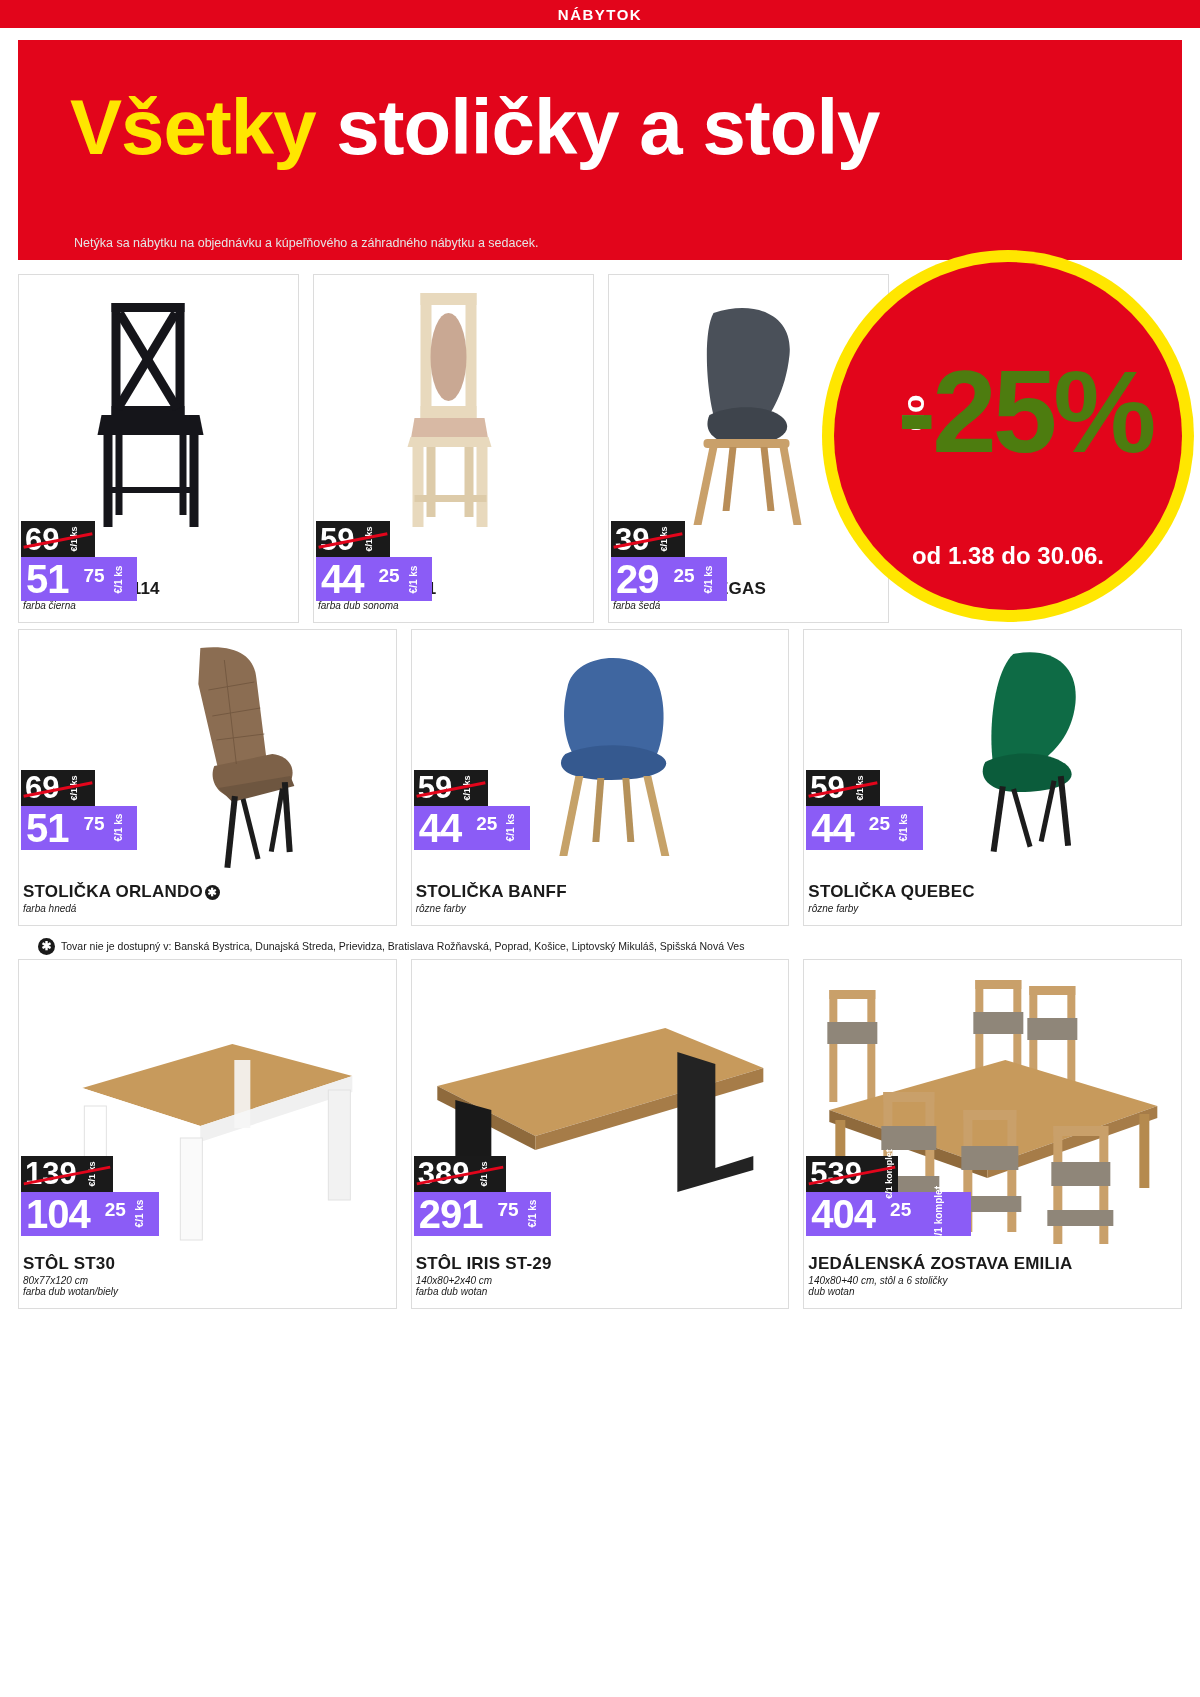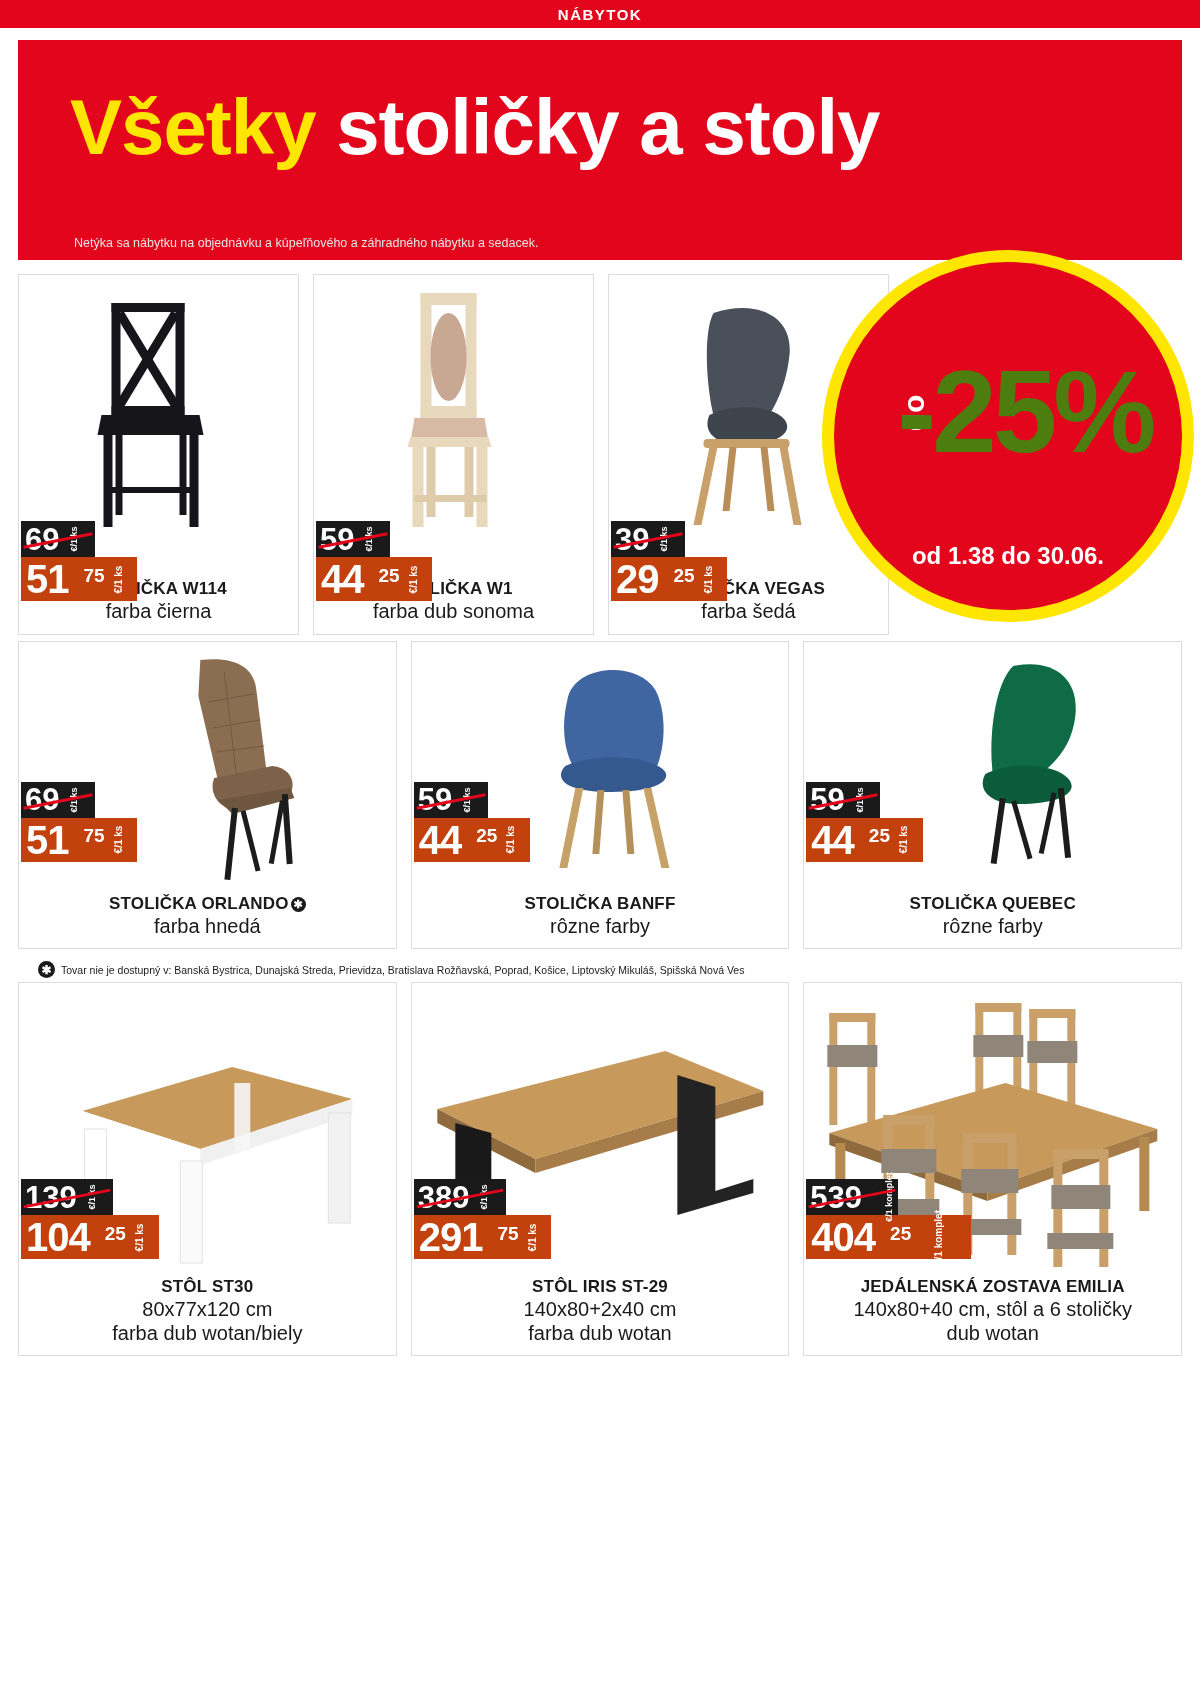--- a/index.html
+++ b/index.html
@@ -106,21 +106,20 @@
     text-align: center;
     color: #ffffff;
     font-size: 24px;
     font-weight: bold;
   }
 
   
   .grid {
     padding: 0 18px;
     margin-top: 14px;
-    text-align: center;
   }
   .row {
     display: flex;
     gap: 14px;
     margin-bottom: 6px;
   }
   .cell {
     position: relative;
     background: #ffffff;
     border: 1px solid #dcdcdc;
@@ -134,23 +133,24 @@
   .cell-info {
     padding: 4px 4px 10px 4px;
     background: #fff;
   }
   .p-name {
     font-size: 17px;
     font-weight: bold;
     letter-spacing: .2px;
   }
   .p-desc {
-    font-size: 20px;
+    font-size: 10px;
     line-height: 1.18;
     margin-top: 1px;
+    font-style: italic;
   }
 
   
   .price {
     position: absolute;
     z-index: 12;
     width: 128px;
   }
   .price-old {
     position: relative;
@@ -175,21 +175,21 @@
     white-space: nowrap;
   }
   .price-old .strike {
     position: absolute;
     left: 2px; right: 2px; top: 50%;
     height: 3px;
     background: #e2051b;
     transform: rotate(-11deg);
   }
   .price-new {
-    background: #c2410c;
+    background: #8b5cf6;
     color: #ffffff;
     height: 44px;
     display: flex;
     align-items: center;
     padding: 0 5px;
     width: fit-content;
     min-width: 108px;
   }
   .price-new .num {
     font-size: 40px;

